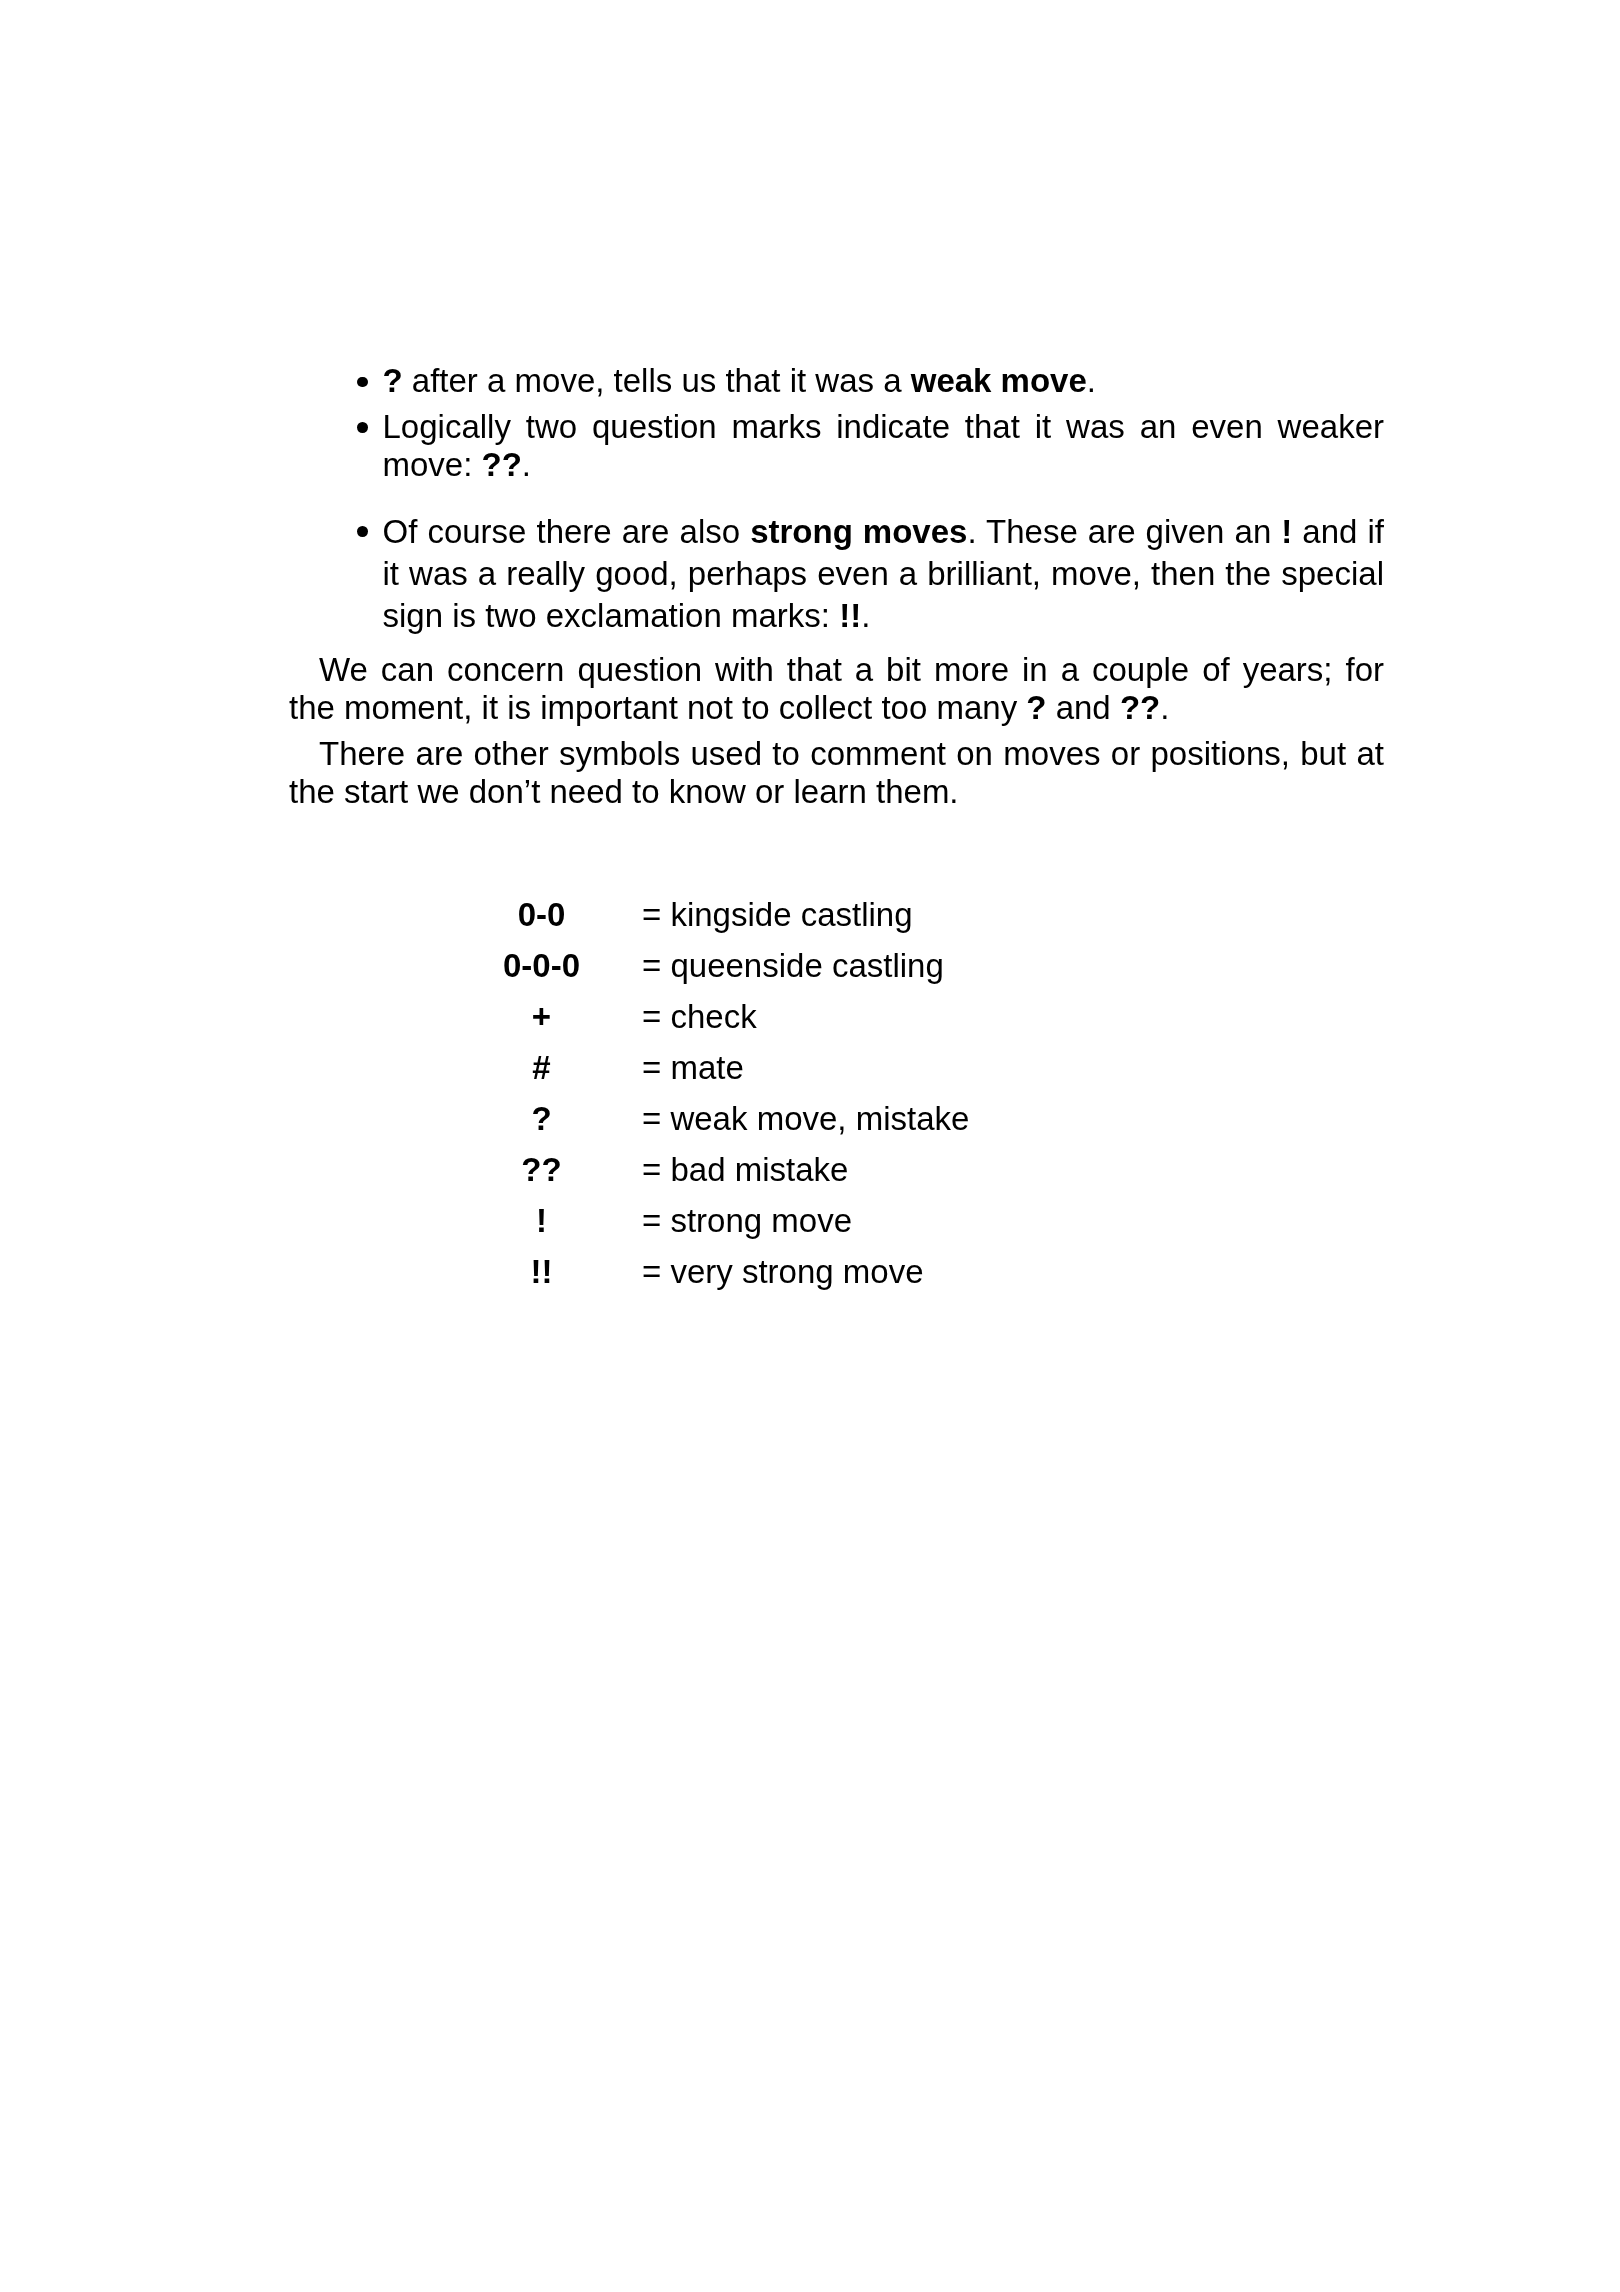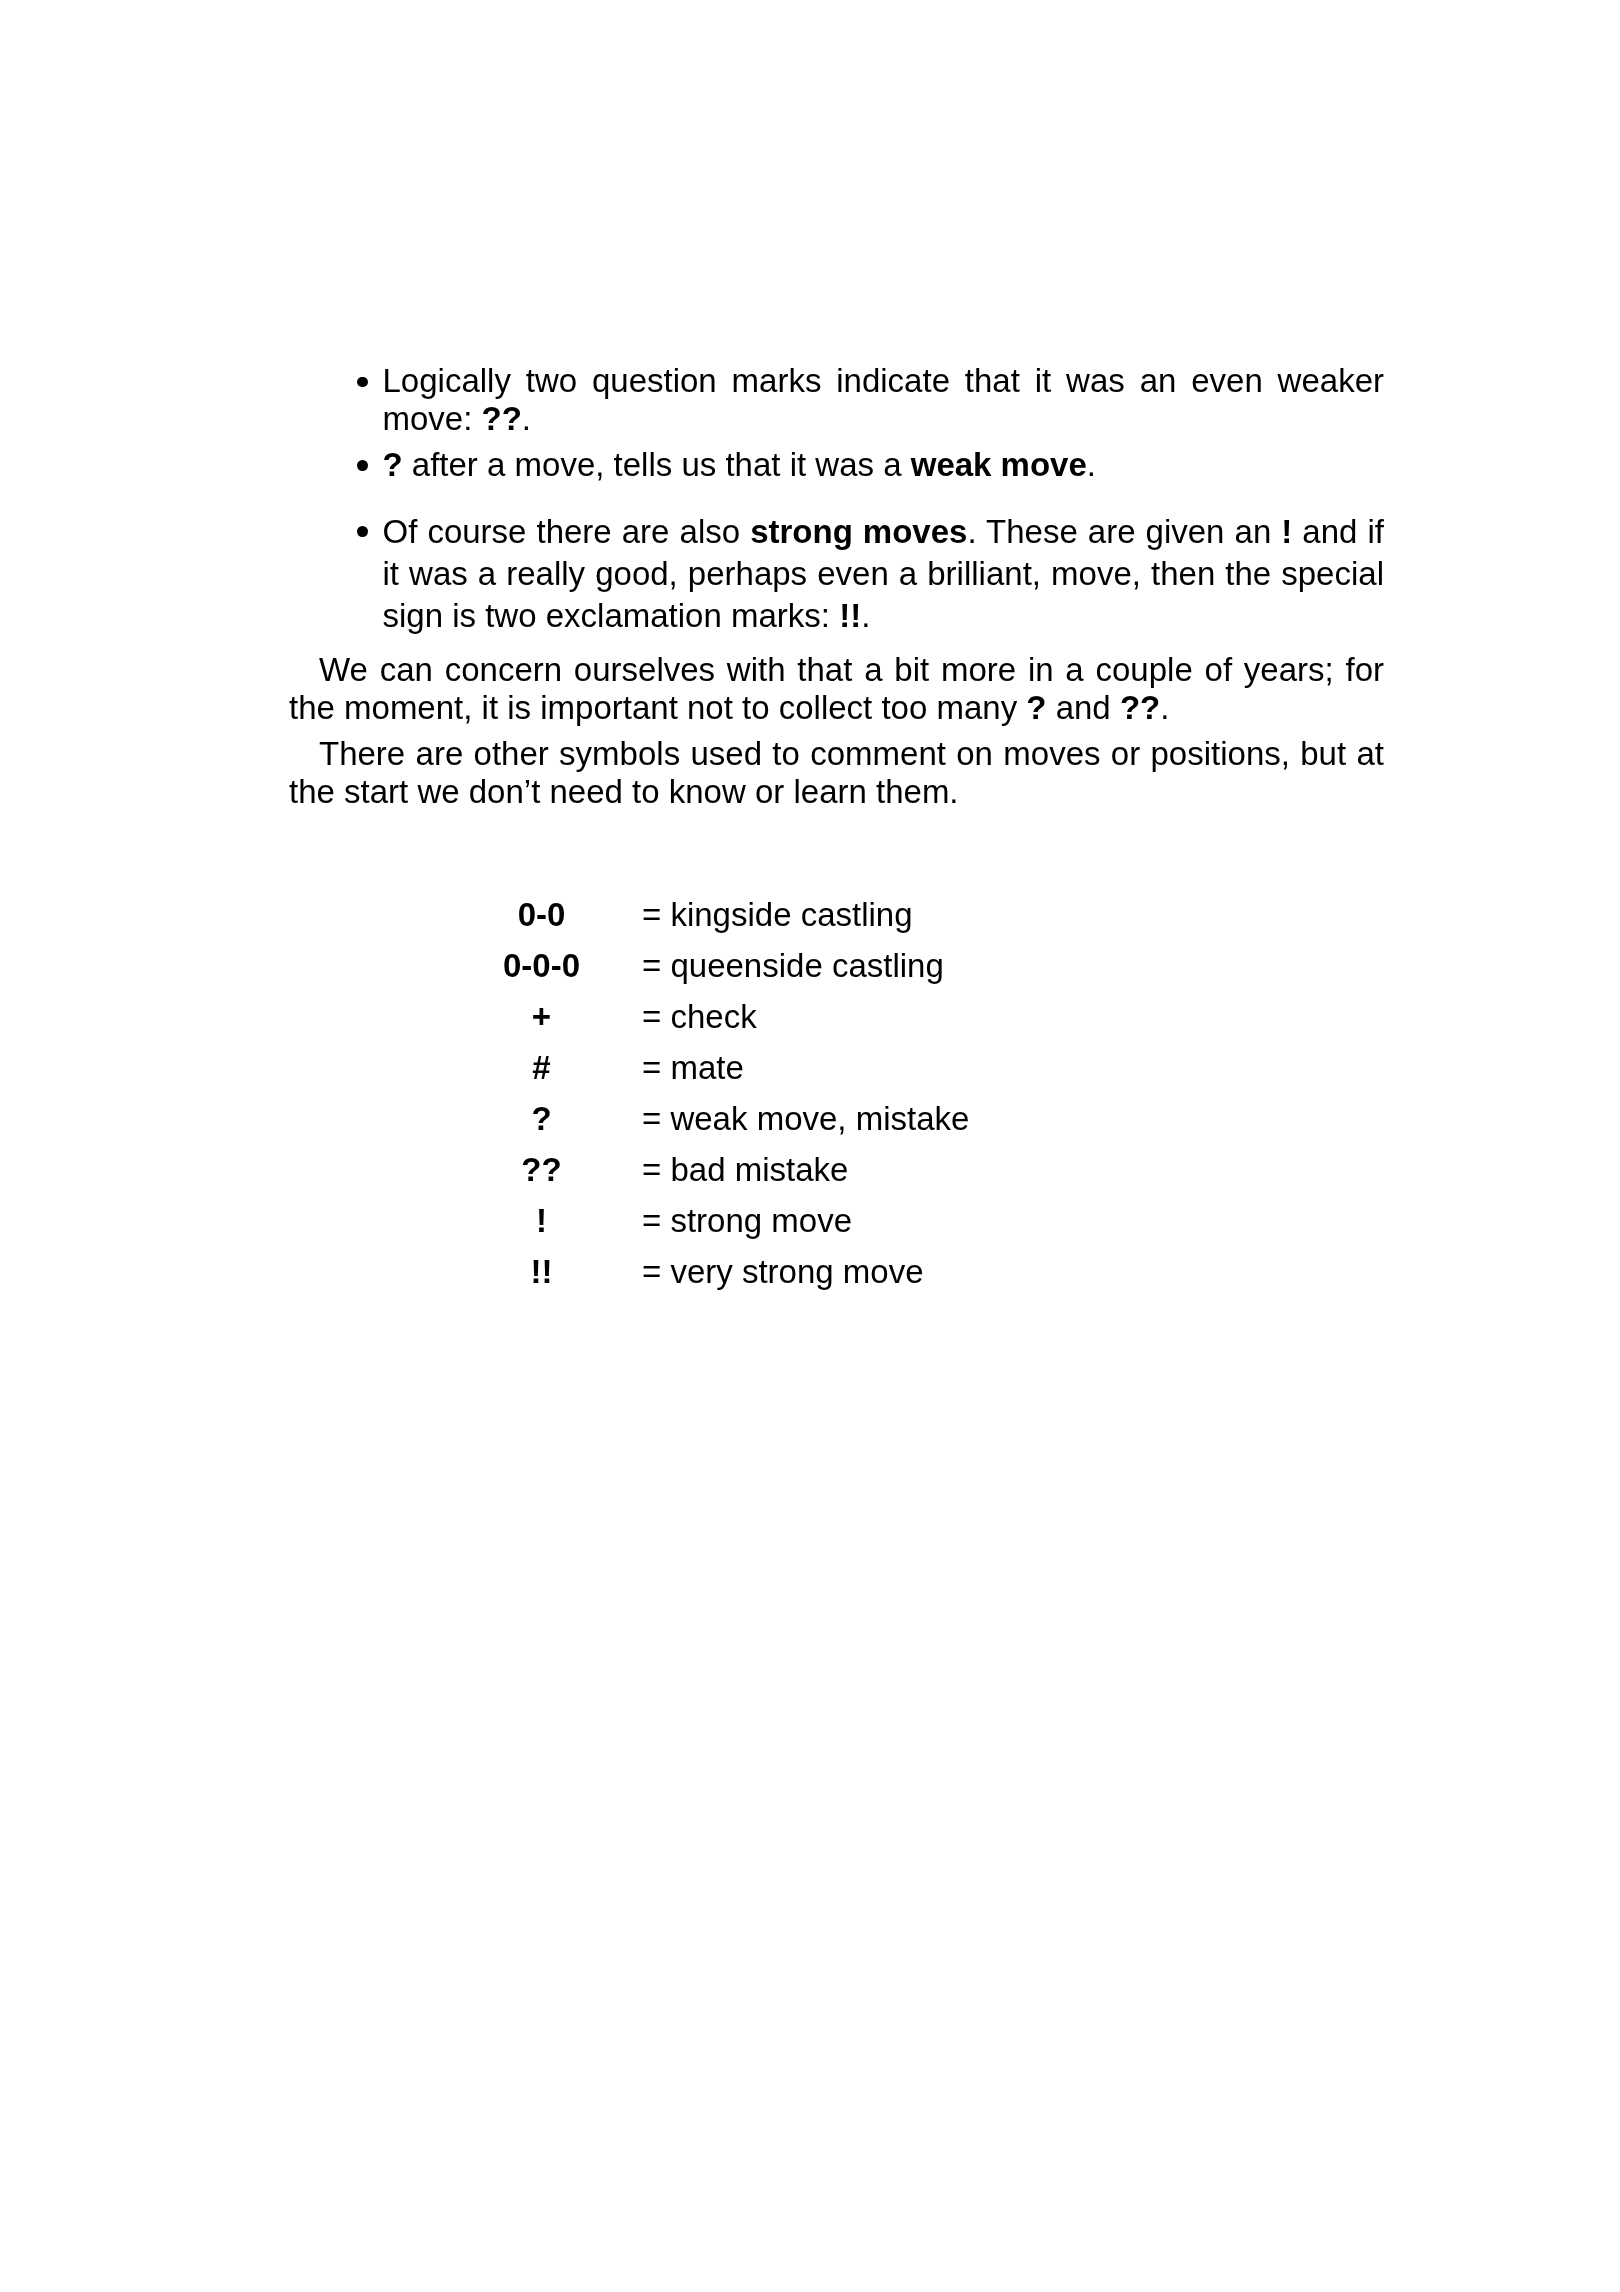--- a/index.html
+++ b/index.html
@@ -85,37 +85,37 @@
 <body>
 
 <div class="page">
   <div class="textblock">
 
 
 
     <div class="bullets-1">
       <div class="bullet-item">
         <span class="marker"></span>
-        <div class="bullet-text"><span>Logically two question marks indicate that it was an even weaker move: </span><span style="font-weight: bold;">??</span><span>.</span></div>
+        <div class="bullet-text"><span style="font-weight: bold;">?</span><span> after a move, tells us that it was a </span><span style="font-weight: bold;">weak move</span><span>.</span></div>
       </div>
       <div class="bullet-item">
         <span class="marker"></span>
-        <div class="bullet-text"><span style="font-weight: bold;">?</span><span> after a move, tells us that it was a </span><span style="font-weight: bold;">weak move</span><span>.</span></div>
+        <div class="bullet-text"><span>Logically two question marks indicate that it was an even weaker move: </span><span style="font-weight: bold;">??</span><span>.</span></div>
       </div>
     </div>
 
 
     <div class="bullets-2">
       <div class="bullet-item">
         <span class="marker"></span>
         <div class="bullet-text loose"><span>Of course there are also </span><span style="font-weight: bold;">strong moves</span><span>. These are given an </span><span style="font-weight: bold;">!</span><span> and if it was a really good, perhaps even a brilliant, move, then the special sign is two exclamation marks: </span><span style="font-weight: bold;">!!</span><span>.</span></div>
       </div>
     </div>
 
-    <p class="para indent p-concern"><span>We can concern ourselves with that a bit more in a couple of years; for the moment, it is important not to collect too many </span><span style="font-weight: bold;">?</span><span> and </span><span style="font-weight: bold;">??</span><span>.</span></p>
+    <p class="para indent p-concern"><span>We can concern question with that a bit more in a couple of years; for the moment, it is important not to collect too many </span><span style="font-weight: bold;">?</span><span> and </span><span style="font-weight: bold;">??</span><span>.</span></p>
 
     <p class="para indent p-other">There are other symbols used to comment on moves or positions, but at the start we don’t need to know or learn them.</p>
 
 
     <div class="symbol-table">
       <div class="symbol-row">
         <span class="sym">0-0</span>
         <span class="def">= kingside castling</span>
       </div>
       <div class="symbol-row">

